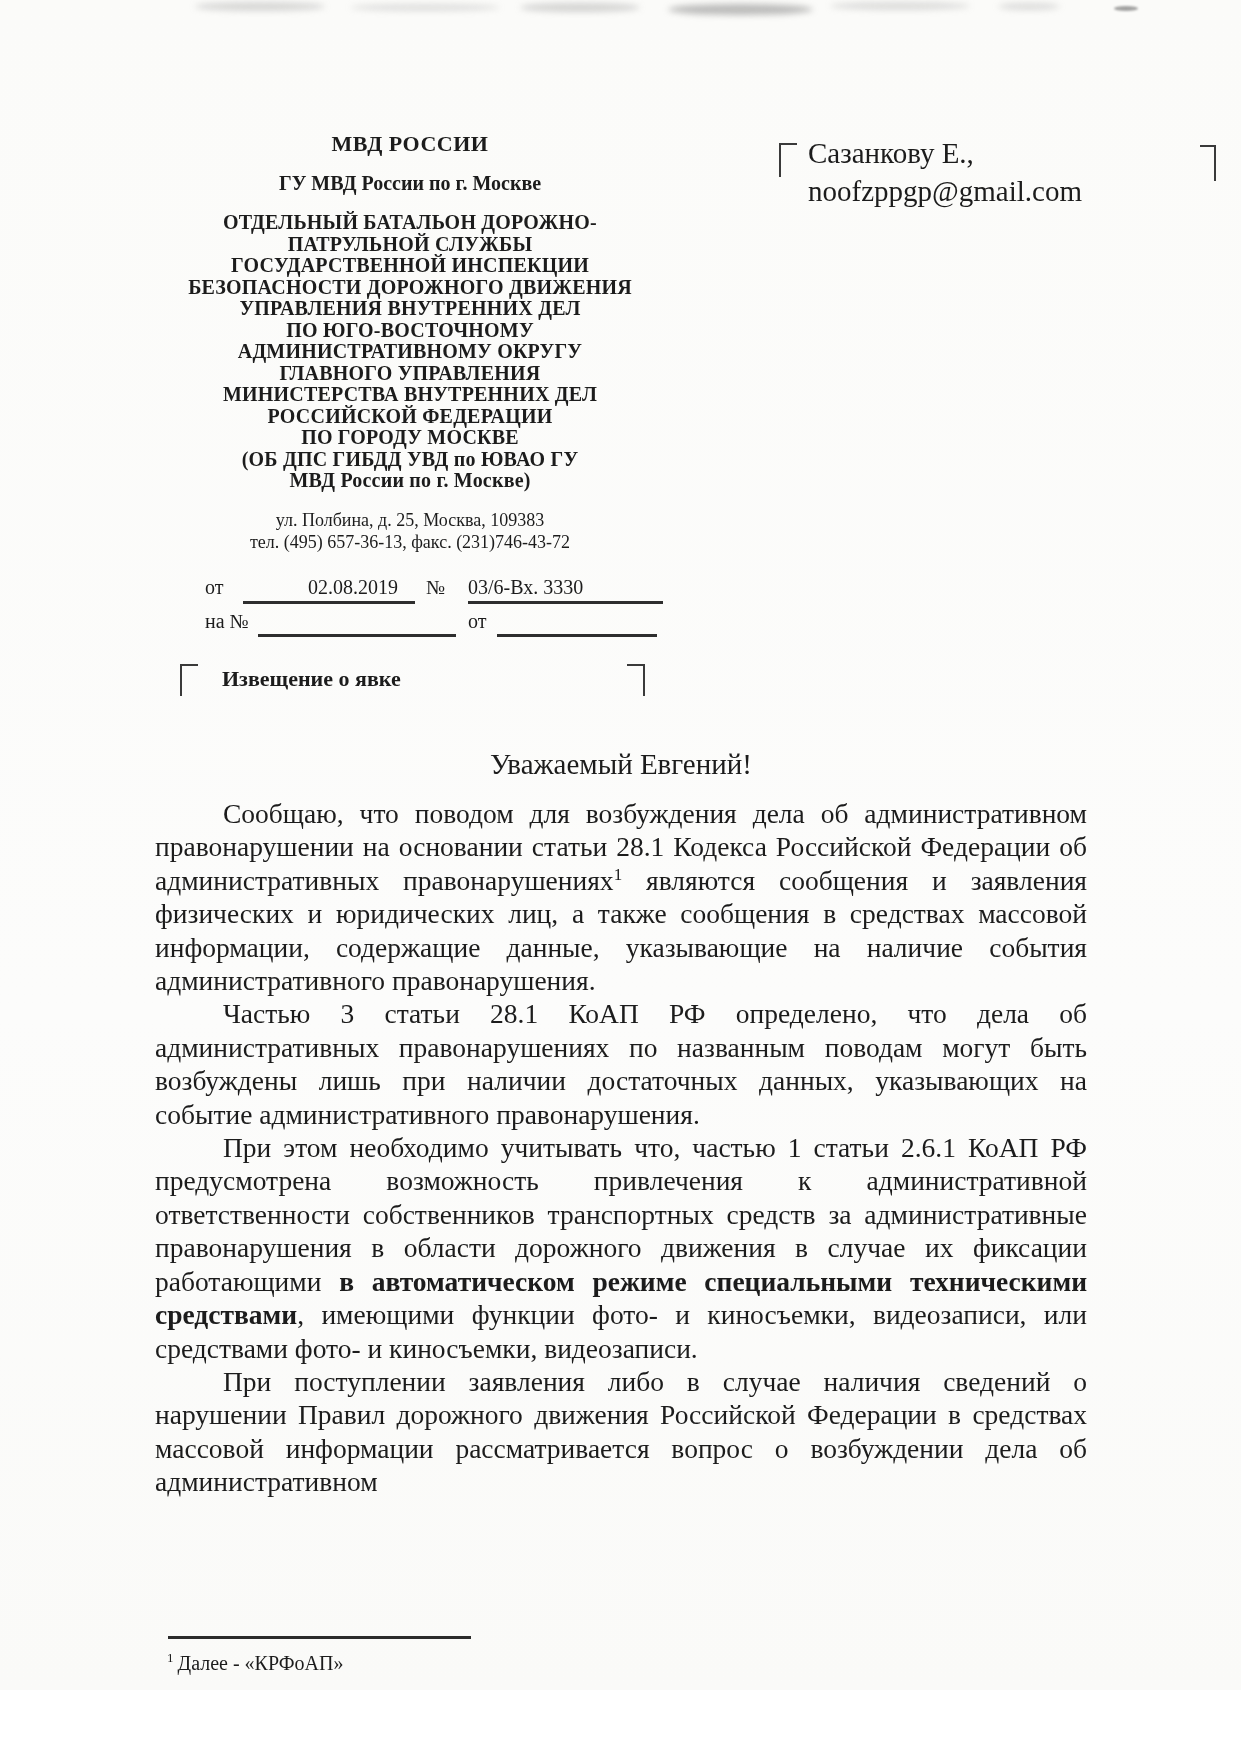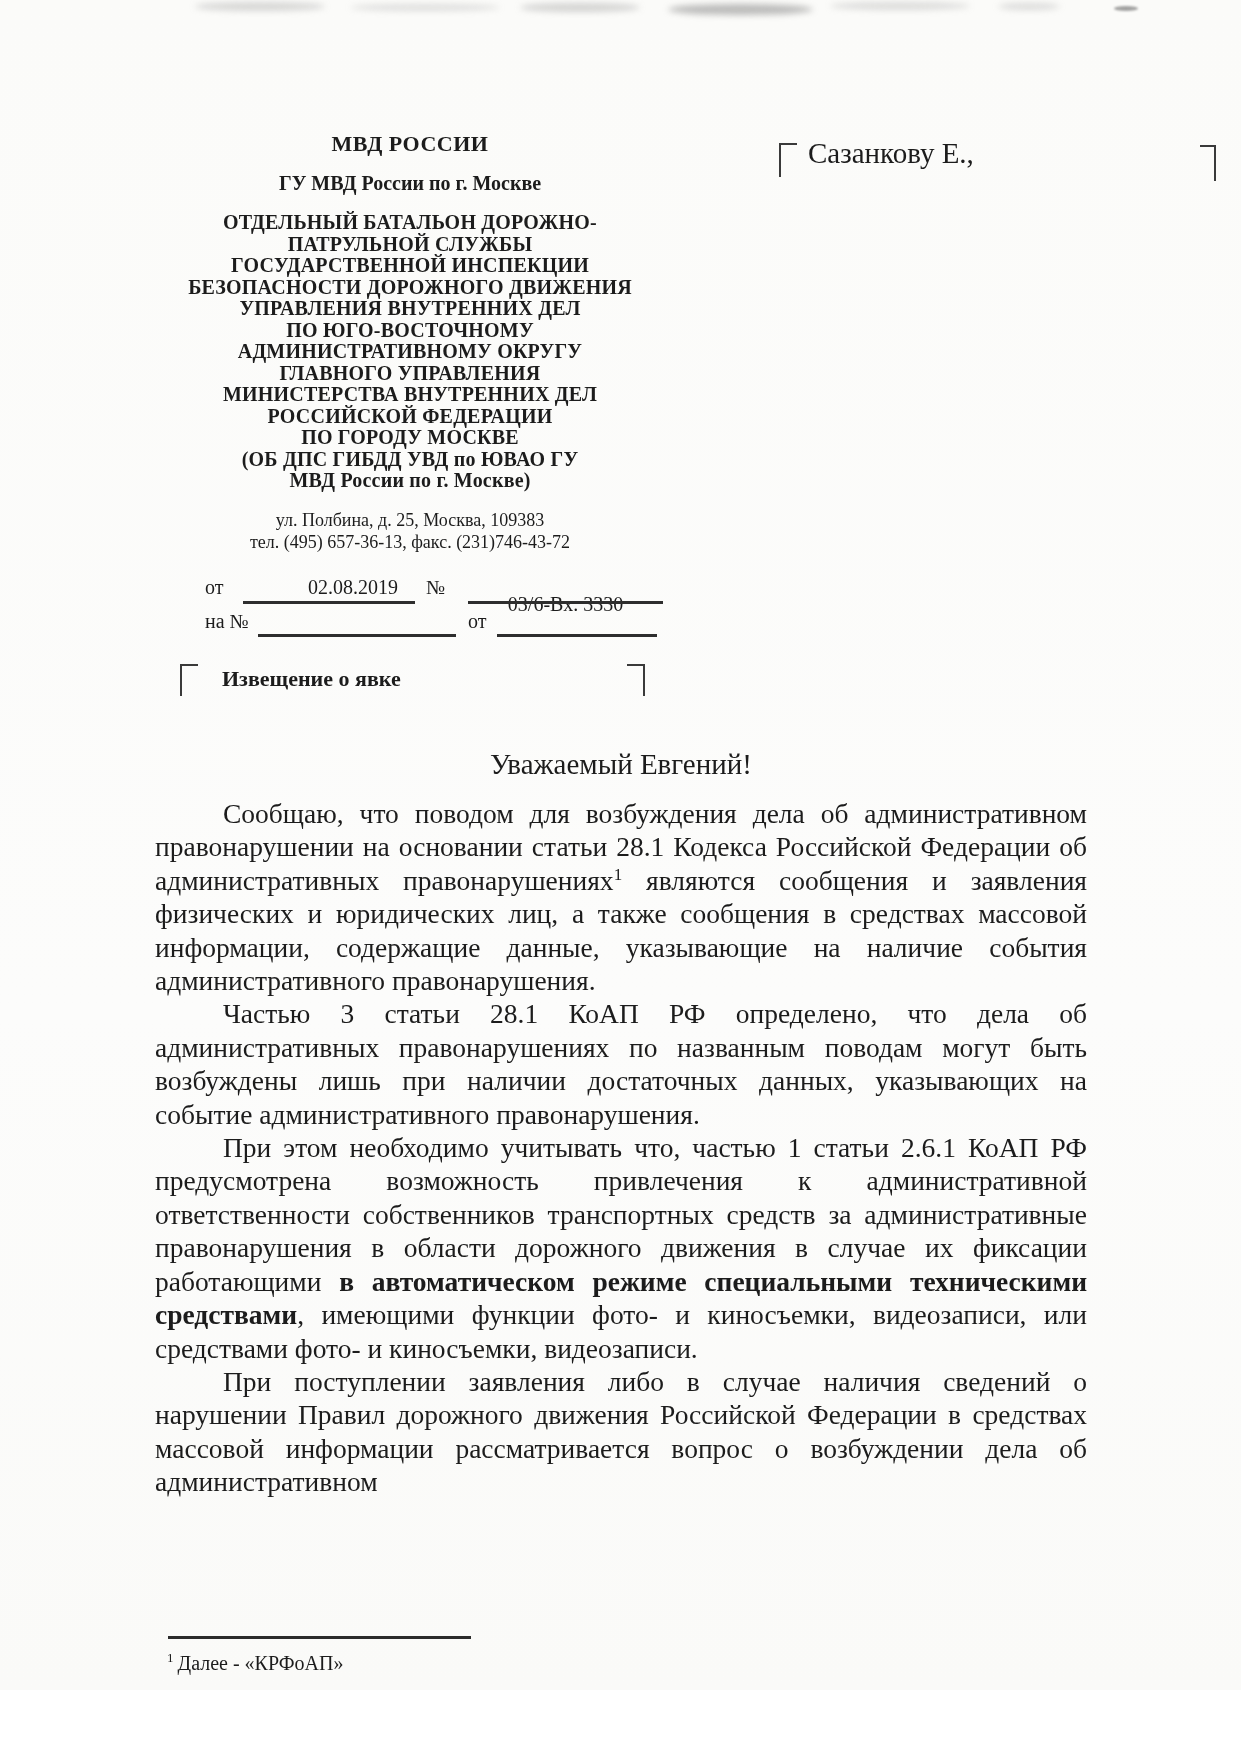--- a/index.html
+++ b/index.html
@@ -29,21 +29,21 @@
   .rc-brk-l{position:absolute;left:0;top:9px;width:16px;height:32px;
     border-left:2px solid #3a3a3a;border-top:2px solid #3a3a3a;}
   .rc-brk-r{position:absolute;left:421px;top:11px;width:14px;height:34px;
     border-right:2px solid #3a3a3a;border-top:2px solid #3a3a3a;}
   .rc-text{margin-left:29px;font-size:29px;line-height:38px;}
 
   .ref{position:absolute;font-size:20px;line-height:24px;}
   .ref-from1{left:205px;top:575px;}
   .ref-date{left:228px;top:575px;width:170px;text-align:right;}
   .ref-numlbl{left:426px;top:575px;}
-  .ref-number{left:468px;top:592px;width:195px;text-align:center;}
+  .ref-number{left:468px;top:575px;width:195px;}
   .ref-onnum{left:205px;top:609px;}
   .ref-from2{left:468px;top:609px;}
   .rule{position:absolute;height:2.5px;background:#2e2e2e;}
   .rl1a{left:243px;top:601px;width:172px;}
   .rl1b{left:468px;top:601px;width:195px;}
   .rl2a{left:258px;top:634px;width:198px;}
   .rl2b{left:497px;top:634px;width:160px;}
 
   .subject-wrap{position:absolute;left:180px;top:664px;width:465px;height:40px;font-weight:bold;}
   .sb-brk-l{position:absolute;left:0;top:0;width:16px;height:30px;
@@ -94,20 +94,21 @@
 МВД России по г. Москве)</div>
     <div class="address">ул. Полбина, д. 25, Москва, 109383
 тел. (495) 657-36-13, факс. (231)746-43-72</div>
   </div>
 
   <div class="recipient">
     <span class="rc-brk-l"></span>
     <span class="rc-brk-r"></span>
     <div class="rc-text">
       <div>Сазанкову Е.,</div>
+      <div>noofzppgp@gmail.com</div>
     </div>
   </div>
 
   <span class="ref ref-from1">от</span>
   <span class="ref ref-date">02.08.2019</span>
   <span class="ref ref-numlbl">№</span>
   <span class="ref ref-number">03/6-Вх. 3330</span>
   <div class="rule rl1a"></div>
   <div class="rule rl1b"></div>
   <span class="ref ref-onnum">на №</span>

